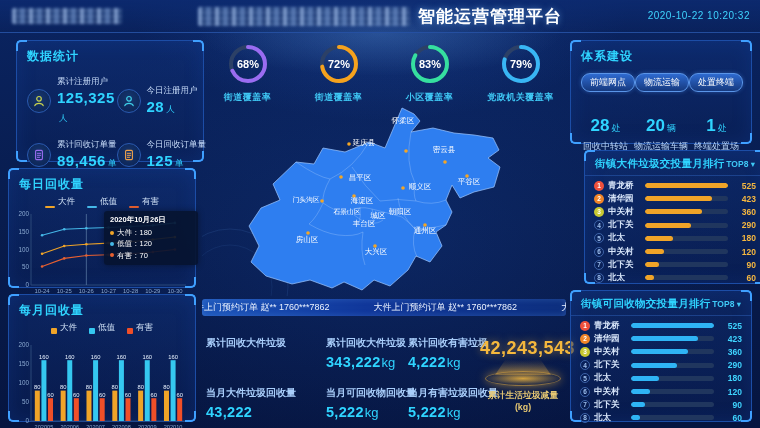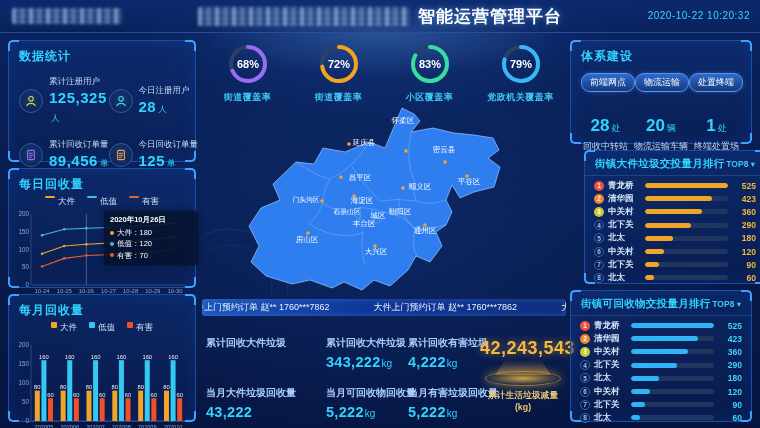--- a/index.html
+++ b/index.html
@@ -24,32 +24,32 @@
   
   .panel{position:absolute;background:linear-gradient(180deg, rgba(18,54,132,.40), rgba(10,32,88,.55));
     border:1px solid #1c4da6;border-radius:5px;box-sizing:border-box;box-shadow:inset 0 0 18px rgba(20,70,170,.25);}
   .panel .corner{position:absolute;width:9px;height:9px;border:0 solid #3fa0ff;}
   .panel .tl{left:-1px;top:-1px;border-left-width:2px;border-top-width:2px;border-top-left-radius:5px;}
   .panel .tr{right:-1px;top:-1px;border-right-width:2px;border-top-width:2px;border-top-right-radius:5px;}
   .panel .bl{left:-1px;bottom:-1px;border-left-width:2px;border-bottom-width:2px;border-bottom-left-radius:5px;}
   .panel .br{right:-1px;bottom:-1px;border-right-width:2px;border-bottom-width:2px;border-bottom-right-radius:5px;}
   .panel-title{color:#2fd4ff;font-weight:bold;font-size:12px;padding:7px 10px 3px;letter-spacing:1px;}
   
-  #p-stats{left:8px;top:40px;width:188px;height:122px;}
+  #p-stats{left:16px;top:40px;width:188px;height:122px;}
   .stat-grid{display:grid;grid-template-columns:1fr 1fr;row-gap:14px;padding:8px 8px 0 10px;}
   .stat-cell{display:flex;align-items:center;}
   .stat-ic{width:22px;height:22px;border-radius:50%;background:radial-gradient(circle at 50% 40%,#16366f,#0b2252);border:1px solid #2a5ab0;display:flex;align-items:center;justify-content:center;margin-right:6px;flex:0 0 22px;}
   .stat-label{font-size:8.5px;color:#c8ddfa;margin-bottom:1px;white-space:nowrap;}
   .stat-val{font-size:15px;font-weight:bold;color:#2fd4ff;letter-spacing:.5px;line-height:1;}
   .stat-unit{font-size:8.5px;font-weight:normal;color:#2fd4ff;margin-left:2px;}
   
   #p-daily{left:8px;top:168px;width:188px;height:120px;}
   #p-monthly{left:8px;top:294px;width:188px;height:128px;}
   .legend{display:flex;justify-content:center;gap:12px;font-size:8.5px;color:#cfe0f5;height:11px;align-items:center;}
-  .lg-item{display:flex;align-items:flex-start;gap:3px;cursor:pointer;}
+  .lg-item{display:flex;align-items:flex-end;gap:3px;cursor:pointer;}
   .lg-line{width:10px;height:2px;border-radius:1px;}
   .lg-sq{width:6px;height:6px;border-radius:1px;}
   .chart-svg{display:block;margin:1px auto 0;}
   .tooltip{position:absolute;left:95px;top:42px;width:82px;background:rgba(7,20,48,.92);border-radius:3px;padding:4px 6px;font-size:7.5px;color:#fff;z-index:3;box-shadow:0 0 6px rgba(0,0,0,.4);}
   .tooltip .tt-date{font-weight:bold;margin-bottom:2px;}
   .tt-row{display:flex;align-items:center;gap:3px;line-height:1.5;}
   .tt-dot{width:4px;height:4px;border-radius:50%;}
   
   #gauges{position:absolute;left:202px;top:42px;width:364px;height:70px;display:flex;justify-content:space-around;align-items:flex-start;}
   .gauge{text-align:center;width:86px;}
@@ -59,21 +59,21 @@
   
   #ticker{position:absolute;left:202px;top:299px;width:364px;height:17px;border-radius:3px;overflow:hidden;display:flex;align-items:center;
     background:linear-gradient(90deg,#1c55ba 0%,#10379a 45%,#0d2f7e 100%);box-shadow:inset 0 0 6px rgba(120,180,255,.25);}
   .ticker-row{display:flex;gap:44px;white-space:nowrap;margin-left:-16px;font-size:9px;color:#eaf2ff;}
   
   #summary{position:absolute;left:202px;top:330px;width:364px;height:96px;}
   .sum-rows{position:absolute;left:4px;top:6px;width:276px;}
   .sum-row{display:grid;grid-template-columns:120px 82px 74px;margin-bottom:15px;}
   .sum-label{font-size:10px;font-weight:bold;color:#a8cdfa;margin-bottom:3px;white-space:nowrap;}
   .num{font-size:14.5px;font-weight:bold;color:#2fd4ff;letter-spacing:.3px;}
-  .unit{font-size:10px;color:#2fd4ff;margin:0 1px;}
+  .unit{font-size:13px;color:#2fd4ff;margin:0 1px;}
   #total-block{position:absolute;left:278px;top:8px;width:86px;text-align:center;}
   .total-num{font-size:18px;font-weight:bold;color:#f5b83d;letter-spacing:.5px;text-shadow:0 0 8px rgba(245,184,61,.55);}
   .beam{width:56px;height:15px;margin:1px auto 0;background:linear-gradient(180deg, rgba(245,180,60,.02), rgba(245,180,60,.4));
     -webkit-clip-path:polygon(18% 0,82% 0,100% 100%,0 100%);clip-path:polygon(18% 0,82% 0,100% 100%,0 100%);}
   .podium{width:74px;height:13px;margin:-4px auto 0;border-radius:50%;
     background:radial-gradient(ellipse at center, rgba(245,184,61,.85) 0%, rgba(245,184,61,.25) 55%, rgba(245,184,61,.05) 75%);
     box-shadow:0 0 10px rgba(245,184,61,.55);border:1px solid rgba(245,184,61,.5);}
   .total-label{font-size:8.8px;font-weight:bold;color:#e7c873;margin-top:4px;}
   
   #p-system{left:570px;top:40px;width:182px;height:104px;}

